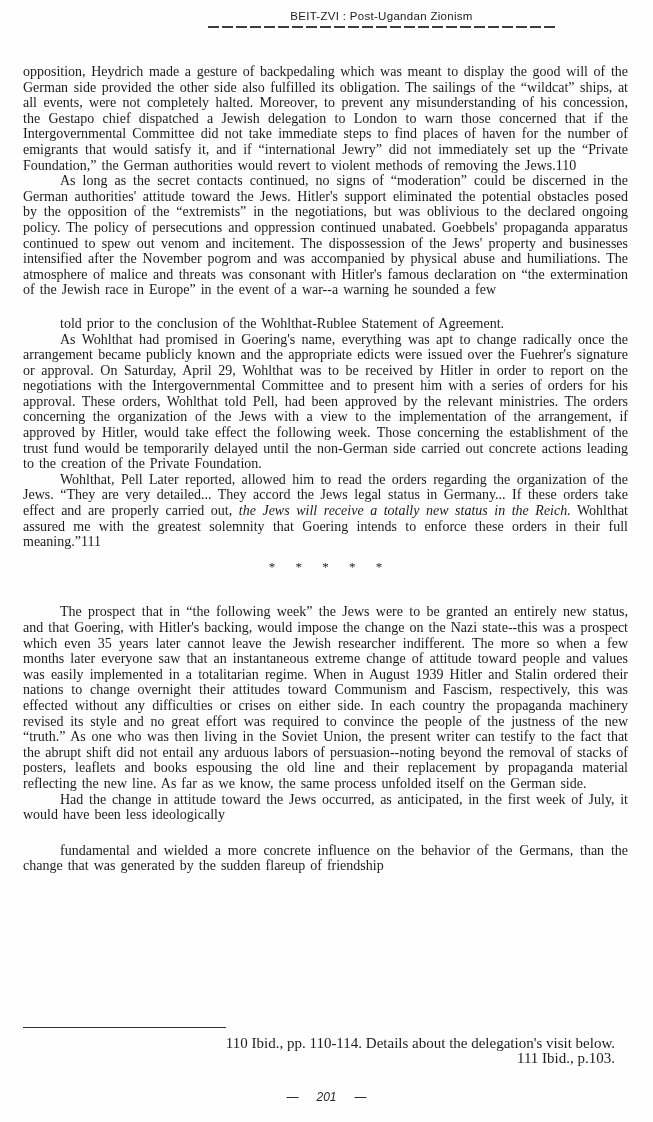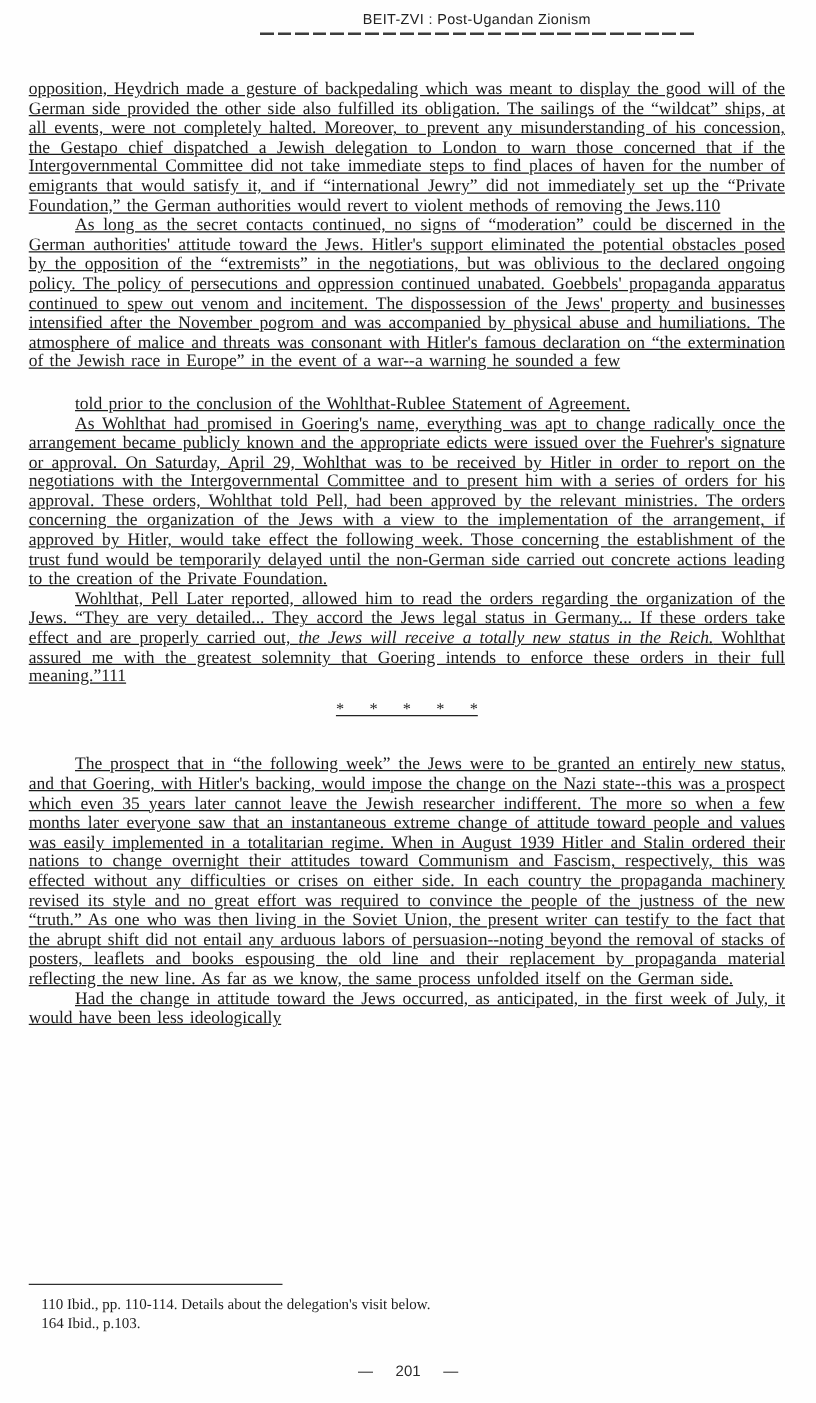--- a/index.html
+++ b/index.html
@@ -35,21 +35,21 @@
   .body-text {
     position: absolute;
     top: 64px;
     left: 23px;
     width: 605px;
     font-size: 14px;
     line-height: 15.6px;
     text-align: justify;
     word-spacing: 1.5px;
   }
-  .body-text p { margin: 0; text-decoration: underline; }
+  .body-text p { margin: 0; }
   .body-text p.indent { text-indent: 37px; }
   .body-text p.gap { margin-top: 18px; }
   .body-text p.gap-lg { margin-top: 20px; }
   .separator {
     text-align: center;
     text-indent: 0 !important;
     margin: 9px 0 30px !important;
     word-spacing: 17px;
     font-size: 13px;
     color: #222;
@@ -58,36 +58,37 @@
   .footnote-rule {
     position: absolute;
     top: 1027px;
     left: 23px;
     width: 203px;
     border-top: 1.2px solid #2e2e2e;
   }
   .footnotes {
     position: absolute;
     top: 1036px;
-    left: 33px;
+    left: 10px;
     width: 605px;
-    font-size: 12px;
+    font-size: 15px;
     line-height: 15px;
-    text-align: left;
+    text-align: right;
     color: #1d1d1d;
   }
   .page-footer {
     position: absolute;
     top: 1090px;
     left: 0;
     width: 100%;
     text-align: center;
     font-family: "Liberation Sans", sans-serif;
     font-size: 12px;
     color: #2a2a2a;
+    font-style: italic;
   }
   .page-footer span { margin: 0 9px; }
 </style>
 </head>
 <body>
 
 <div class="page">
 
   <header class="page-header">
     <div class="running-title">BEIT-ZVI : Post-Ugandan Zionism</div>
@@ -96,26 +97,27 @@
 
   <main class="body-text" id="paragraphs">
       <p class=""><span>opposition, Heydrich made a gesture of backpedaling which was meant to display the good will of the German side provided the other side also fulfilled its obligation. The sailings of the “wildcat” ships, at all events, were not completely halted. Moreover, to prevent any misunderstanding of his concession, the Gestapo chief dispatched a Jewish delegation to London to warn those concerned that if the Intergovernmental Committee did not take immediate steps to find places of haven for the number of emigrants that would satisfy it, and if “international Jewry” did not immediately set up the “Private Foundation,” the German authorities would revert to violent methods of removing the Jews.110</span></p>
       <p class="indent"><span>As long as the secret contacts continued, no signs of “moderation” could be discerned in the German authorities' attitude toward the Jews. Hitler's support eliminated the potential obstacles posed by the opposition of the “extremists” in the negotiations, but was oblivious to the declared ongoing policy. The policy of persecutions and oppression continued unabated. Goebbels' propaganda apparatus continued to spew out venom and incitement. The dispossession of the Jews' property and businesses intensified after the November pogrom and was accompanied by physical abuse and humiliations. The atmosphere of malice and threats was consonant with Hitler's famous declaration on “the extermination of the Jewish race in Europe” in the event of a war--a warning he sounded a few</span></p>
       <p class="indent gap"><span>told prior to the conclusion of the Wohlthat-Rublee Statement of Agreement.</span></p>
       <p class="indent"><span>As Wohlthat had promised in Goering's name, everything was apt to change radically once the arrangement became publicly known and the appropriate edicts were issued over the Fuehrer's signature or approval. On Saturday, April 29, Wohlthat was to be received by Hitler in order to report on the negotiations with the Intergovernmental Committee and to present him with a series of orders for his approval. These orders, Wohlthat told Pell, had been approved by the relevant ministries. The orders concerning the organization of the Jews with a view to the implementation of the arrangement, if approved by Hitler, would take effect the following week. Those concerning the establishment of the trust fund would be temporarily delayed until the non-German side carried out concrete actions leading to the creation of the Private Foundation.</span></p>
       <p class="indent"><span>Wohlthat, Pell Later reported, allowed him to read the orders regarding the organization of the Jews. “They are very detailed... They accord the Jews legal status in Germany... If these orders take effect and are properly carried out, </span><span class="it">the Jews will receive a totally new status in the Reich.</span><span> Wohlthat assured me with the greatest solemnity that Goering intends to enforce these orders in their full meaning.”111</span></p>
       <p class="separator">* * * * *</p>
       <p class="indent"><span>The prospect that in “the following week” the Jews were to be granted an entirely new status, and that Goering, with Hitler's backing, would impose the change on the Nazi state--this was a prospect which even 35 years later cannot leave the Jewish researcher indifferent. The more so when a few months later everyone saw that an instantaneous extreme change of attitude toward people and values was easily implemented in a totalitarian regime. When in August 1939 Hitler and Stalin ordered their nations to change overnight their attitudes toward Communism and Fascism, respectively, this was effected without any difficulties or crises on either side. In each country the propaganda machinery revised its style and no great effort was required to convince the people of the justness of the new “truth.” As one who was then living in the Soviet Union, the present writer can testify to the fact that the abrupt shift did not entail any arduous labors of persuasion--noting beyond the removal of stacks of posters, leaflets and books espousing the old line and their replacement by propaganda material reflecting the new line. As far as we know, the same process unfolded itself on the German side.</span></p>
       <p class="indent"><span>Had the change in attitude toward the Jews occurred, as anticipated, in the first week of July, it would have been less ideologically</span></p>
+      <p class="indent gap-lg"><span>fundamental and wielded a more concrete influence on the behavior of the Germans, than the change that was generated by the sudden flareup of friendship</span></p>
     </main>
 
   <div class="footnote-rule"></div>
 
   <div class="footnotes" id="footnotes">
       <div>110 Ibid., pp. 110-114. Details about the delegation's visit below.</div>
-      <div>164 Ibid., p.103.</div>
+      <div>111 Ibid., p.103.</div>
     </div>
 
   <div class="page-footer">
     <span>—</span><span>201</span><span>—</span>
   </div>
 
 </div>
 
 </body></html>

